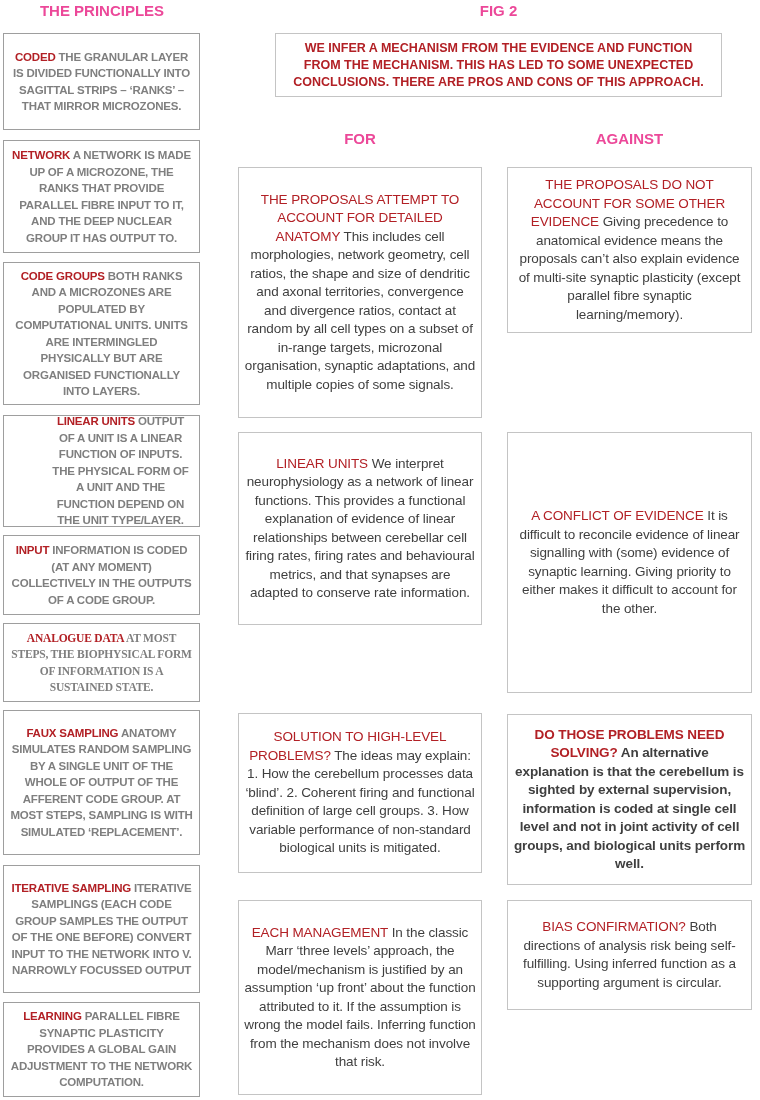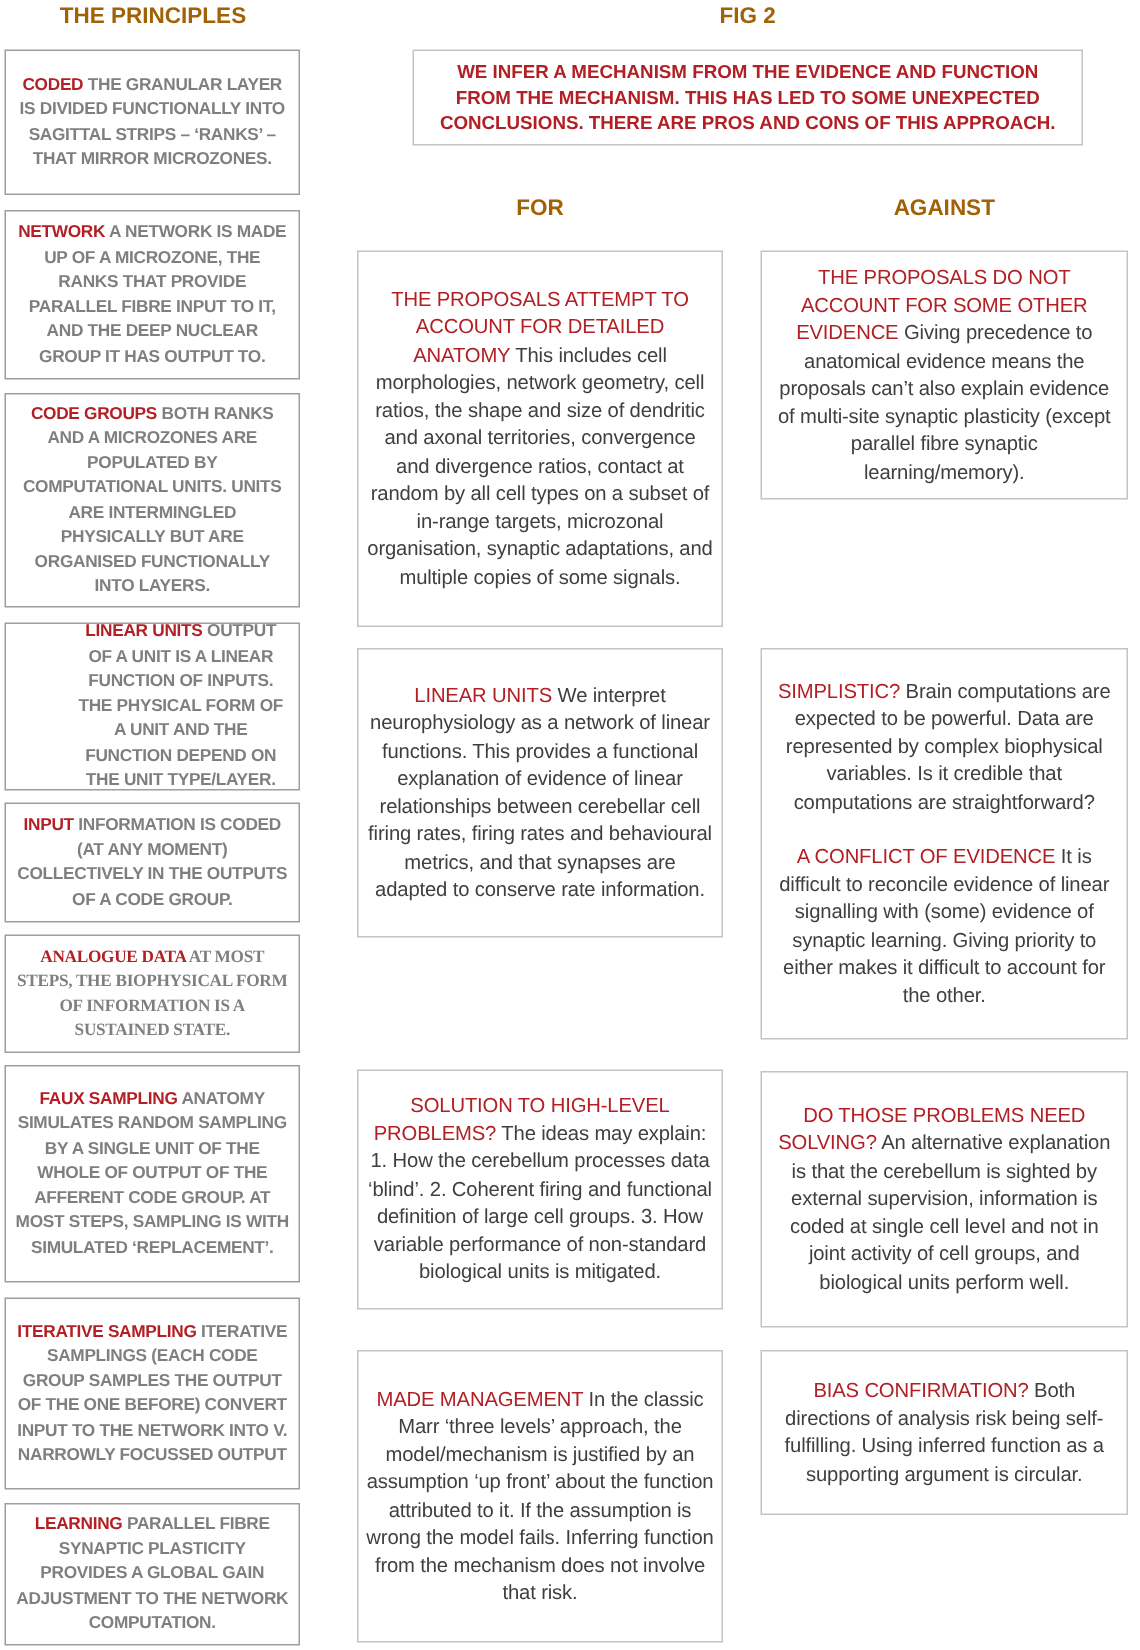--- a/index.html
+++ b/index.html
@@ -4,21 +4,21 @@
 <style>
   html, body { margin:0; padding:0; }
   body {
     width:760px; height:1100px; background:#ffffff;
     font-family:"Liberation Sans", sans-serif;
     position:relative; overflow:hidden;
   }
   .abs { position:absolute; box-sizing:border-box; }
   .hdr {
     position:absolute; box-sizing:border-box; text-align:center;
-    font-weight:bold; font-size:15px; color:#a16207;
+    font-weight:bold; font-size:15px; color:#ec4899;
   }
   .pbox {
     left:3px; width:197px;
     border:1px solid #9e9e9e;
     display:flex; flex-direction:column; align-items:center; justify-content:center;
     text-align:center;
     font-size:11.5px; font-weight:bold; line-height:16.5px;
     color:#7f7f7f; letter-spacing:-0.2px;
     padding:3px 6px;
   }
@@ -89,30 +89,29 @@
   <div class="abs mbox fcol" style="top:167px; height:251px;">
     <p><span class="hd">THE PROPOSALS ATTEMPT TO ACCOUNT FOR DETAILED ANATOMY</span> <span>This includes cell morphologies, network geometry, cell ratios, the shape and size of dendritic and axonal territories, convergence and divergence ratios, contact at random by all cell types on a subset of in-range targets, microzonal organisation, synaptic adaptations, and multiple copies of some signals.</span></p>
   </div>
   <div class="abs mbox fcol" style="top:432px; height:193px;">
     <p><span class="hd">LINEAR UNITS</span> <span>We interpret neurophysiology as a network of linear functions. This provides a functional explanation of evidence of linear relationships between cerebellar cell firing rates, firing rates and behavioural metrics, and that synapses are adapted to conserve rate information.</span></p>
   </div>
   <div class="abs mbox fcol" style="top:713px; height:160px;">
     <p><span class="hd">SOLUTION TO HIGH-LEVEL PROBLEMS?</span> <span>The ideas may explain: 1. How the cerebellum processes data ‘blind’. 2. Coherent firing and functional definition of large cell groups. 3. How variable performance of non-standard biological units is mitigated.</span></p>
   </div>
   <div class="abs mbox fcol" style="top:900px; height:195px;">
-    <p><span class="hd">MADE MANAGEMENT</span> <span>In the classic Marr ‘three levels’ approach, the model/mechanism is justified by an assumption ‘up front’ about the function attributed to it. If the assumption is wrong the model fails. Inferring function from the mechanism does not involve that risk.</span></p>
+    <p><span class="hd">EACH MANAGEMENT</span> <span>In the classic Marr ‘three levels’ approach, the model/mechanism is justified by an assumption ‘up front’ about the function attributed to it. If the assumption is wrong the model fails. Inferring function from the mechanism does not involve that risk.</span></p>
   </div>
 
   <div class="abs mbox acol" style="top:167px; height:166px;">
     <p><span class="hd">THE PROPOSALS DO NOT ACCOUNT FOR SOME OTHER EVIDENCE</span> <span>Giving precedence to anatomical evidence means the proposals can’t also explain evidence of multi-site synaptic plasticity (except parallel fibre synaptic learning/memory).</span></p>
   </div>
   <div class="abs mbox acol" style="top:432px; height:261px;">
-    <p><span class="hd">SIMPLISTIC?</span> <span>Brain computations are expected to be powerful. Data are represented by complex biophysical variables. Is it credible that computations are straightforward?</span></p>
     <p><span class="hd">A CONFLICT OF EVIDENCE</span> <span>It is difficult to reconcile evidence of linear signalling with (some) evidence of synaptic learning. Giving priority to either makes it difficult to account for the other.</span></p>
   </div>
-  <div class="abs mbox acol" style="top:714px; height:171px;">
+  <div class="abs mbox acol" style="top:714px; height:171px;font-weight:bold;">
     <p><span class="hd">DO THOSE PROBLEMS NEED SOLVING?</span> <span>An alternative explanation is that the cerebellum is sighted by external supervision, information is coded at single cell level and not in joint activity of cell groups, and biological units perform well.</span></p>
   </div>
   <div class="abs mbox acol" style="top:900px; height:110px;">
     <p><span class="hd">BIAS CONFIRMATION?</span> <span>Both directions of analysis risk being self-fulfilling. Using inferred function as a supporting argument is circular.</span></p>
   </div>
 
 </div>
 
 </body></html>

